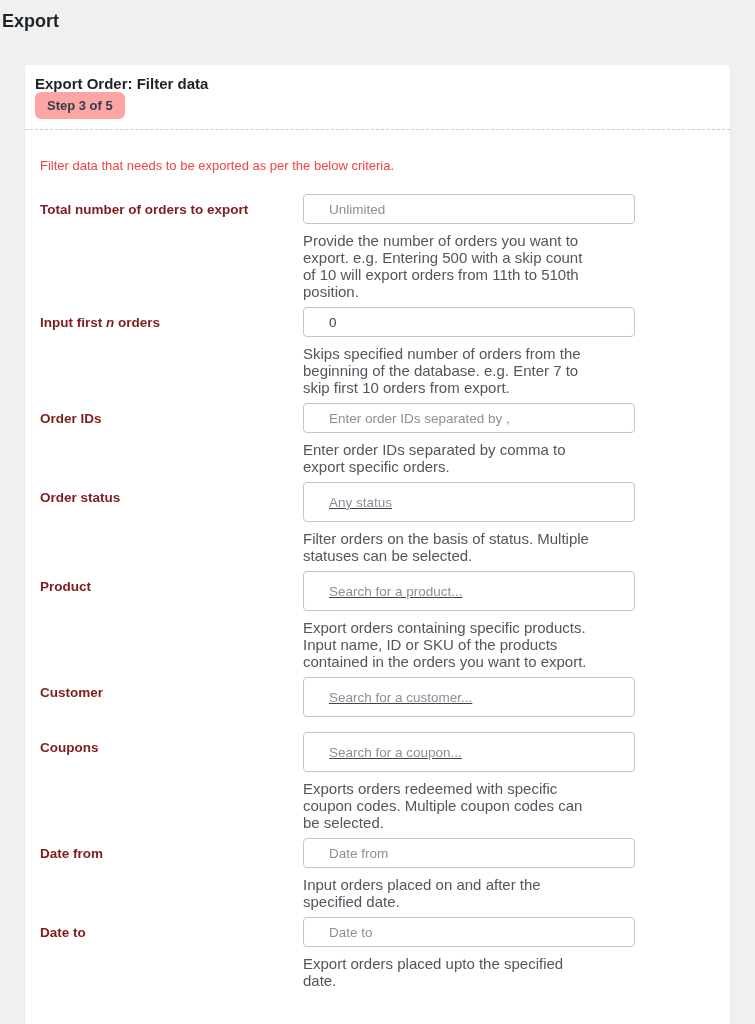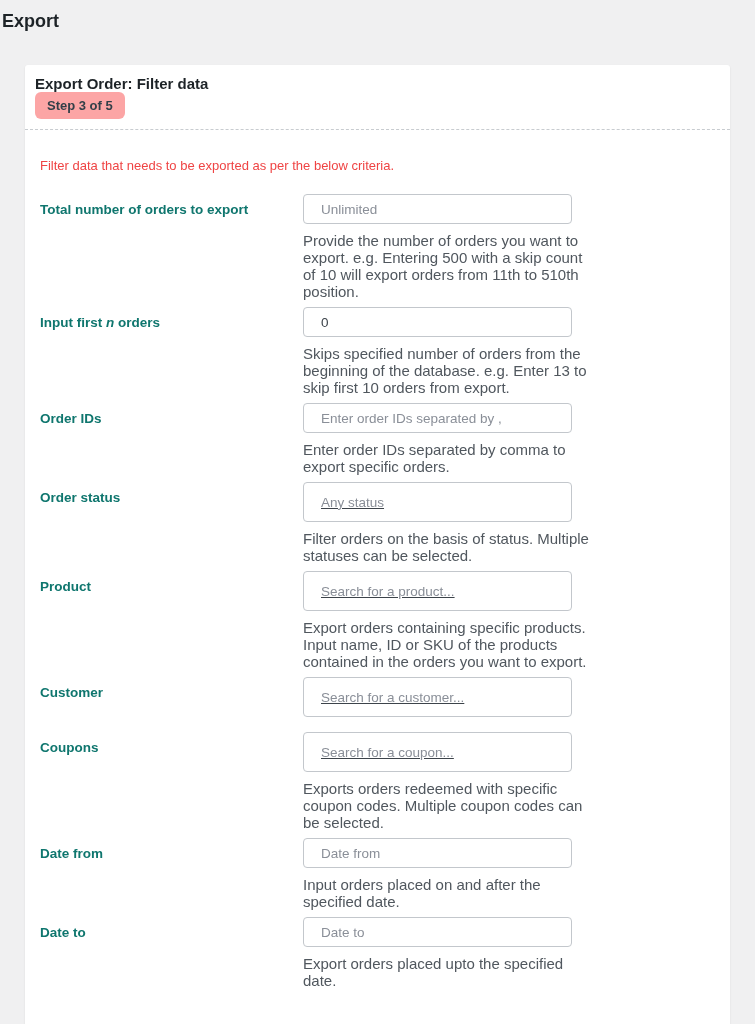--- a/index.html
+++ b/index.html
@@ -64,29 +64,29 @@
   }
   .row {
     display: flex;
     margin-bottom: 7px;
   }
   .field-label {
     flex: 0 0 263px;
     padding-top: 7px;
     font-size: 13.5px;
     font-weight: 700;
-    color: #0f766e;
+    color: #7f1d1d;
     line-height: 17px;
   }
   .field-label em { font-style: italic; }
   .control { width: 292px; }
   .input {
-    width: 269px;
+    width: 332px;
     height: 30px;
-    padding: 0 17px;
+    padding: 0 25px;
     margin: 0 0 8px 0;
     border: 1px solid #c3c7cc;
     border-radius: 4px;
     background: #fff;
     font-family: "Liberation Sans", "DejaVu Sans", sans-serif;
     font-size: 13.5px;
     color: #3c434a;
     outline: none;
   }
   .input.tall { height: 40px; text-decoration: underline; }
@@ -154,21 +154,21 @@
         <div class="control">
           <input class="input" type="text" placeholder="Unlimited" style="">
           <p class="help">Provide the number of orders you want to export. e.g. Entering 500 with a skip count of 10 will export orders from 11th to 510th position.</p>
         </div>
       </div>
 
       <div class="row">
         <div class="field-label"><span>Input first </span><em>n</em><span> orders</span></div>
         <div class="control">
           <input class="input" type="text" value="0" style="">
-          <p class="help">Skips specified number of orders from the beginning of the database. e.g. Enter 13 to skip first 10 orders from export.</p>
+          <p class="help">Skips specified number of orders from the beginning of the database. e.g. Enter 7 to skip first 10 orders from export.</p>
         </div>
       </div>
 
       <div class="row">
         <div class="field-label">Order IDs</div>
         <div class="control">
           <input class="input" type="text" placeholder="Enter order IDs separated by ," style="">
           <p class="help">Enter order IDs separated by comma to export specific orders.</p>
         </div>
       </div>

